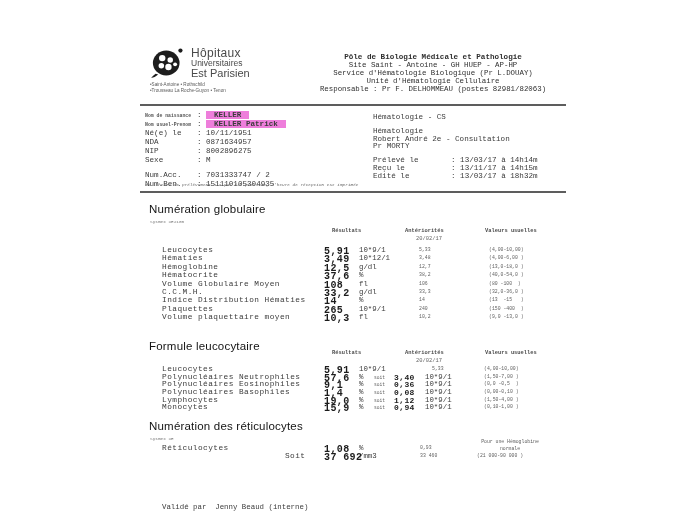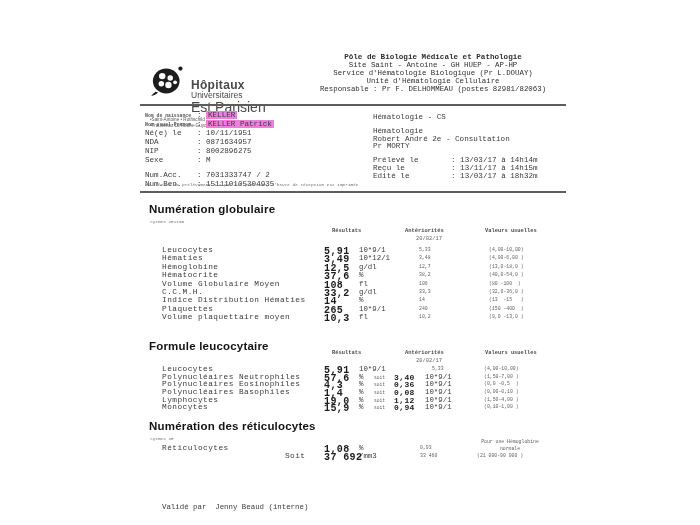--- a/index.html
+++ b/index.html
@@ -5,48 +5,48 @@
   html,body{margin:0;padding:0;background:#ffffff;}
   .page{position:relative;width:700px;height:525px;background:#ffffff;overflow:hidden;
         font-family:"Liberation Mono","DejaVu Sans Mono",monospace;color:#3b3b3b;}
   .rule{position:absolute;left:140px;width:426px;height:2px;background:#5d5d5d;}
 
   
   .logo{position:absolute;left:150px;top:47px;width:132px;}
   .logo-row{display:flex;align-items:center;}
   .logo-mark{width:36px;height:32px;flex:0 0 36px;}
   .logo-text{margin-left:5px;font-family:"Liberation Sans",sans-serif;color:#4a4a4a;line-height:1.02;}
-  .lt1{font-size:12px;font-weight:bold;letter-spacing:.3px;margin-top:32px;}
+  .lt1{font-size:12px;font-weight:normal;letter-spacing:.3px;}
   .lt2{font-size:8.5px;}
-  .lt3{font-size:14px;}
+  .lt3{font-size:11px;}
   .logo-sites{margin-top:3px;font-family:"Liberation Sans",sans-serif;font-size:4.6px;color:#5a5a5a;line-height:1.3;}
 
   
   .letterhead{position:absolute;left:283px;top:54px;width:300px;text-align:center;
               font-size:7.4px;line-height:7.9px;color:#2f2f2f;white-space:nowrap;}
   .letterhead .bold{font-weight:bold;font-size:7.6px;}
 
   
   .pblock{position:absolute;left:145px;top:111px;font-size:7.6px;line-height:9.1px;white-space:nowrap;}
   .pline{height:9.1px;position:relative;}
   .plabel{display:inline-block;width:52px;}
   .plabel.tiny{font-size:4.8px;font-weight:bold;color:#555;}
   .pcolon{display:inline-block;width:9px;}
-  .hl{background:#ee7edb;font-weight:normal;padding:0 2px;}
+  .hl{background:#ee7edb;font-weight:bold;padding:0 8px;}
   .pgap{height:5px;}
   .pnote{position:absolute;left:145px;top:182px;font-size:4.4px;font-style:italic;color:#666;white-space:nowrap;}
 
   .vblock{position:absolute;left:373px;top:114px;font-size:7.6px;line-height:7.8px;white-space:nowrap;}
   .vline{height:7.8px;}
   .vgap{height:6px;}
   .vlabel{display:inline-block;width:78px;}
 
   
   .sec-title{position:absolute;left:149px;font-family:"Liberation Sans",sans-serif;
-             font-weight:bold;font-size:11.5px;color:#141414;letter-spacing:.2px;}
+             font-weight:normal;font-size:11.5px;color:#141414;letter-spacing:.2px;}
   .analyzer{position:absolute;left:150px;font-size:4.4px;color:#777;}
   .thead{position:absolute;left:140px;width:430px;font-size:5.4px;font-weight:bold;color:#4c4c4c;}
   .thead span{position:absolute;white-space:nowrap;}
   .th-res{left:192px;top:0;}
   .th-ant{left:265px;top:0;}
   .th-date{left:276px;top:8px;font-weight:normal;color:#666;}
   .th-val{left:345px;top:0;}
 
   .rows{position:absolute;left:152px;width:445px;}
   .trow{position:relative;}
@@ -263,21 +263,21 @@
     <span class="c c-unit">%</span>
     <span class="c c-soit">soit</span>
     <span class="c c-abs">3,40</span>
     <span class="c c-absu">10*9/1</span>
     <span class="c c-prev2"></span>
     <span class="c c-ref2">(1,50-7,00 )</span>
   </div>
 
   <div class="trow">
     <span class="c c-name">Polynucléaires Eosinophiles</span>
-    <span class="c c-res">4,3</span>
+    <span class="c c-res">9,1</span>
     <span class="c c-unit">%</span>
     <span class="c c-soit">soit</span>
     <span class="c c-abs">0,36</span>
     <span class="c c-absu">10*9/1</span>
     <span class="c c-prev2"></span>
     <span class="c c-ref2">(0,0 -0,5  )</span>
   </div>
 
   <div class="trow">
     <span class="c c-name">Polynucléaires Basophiles</span>

